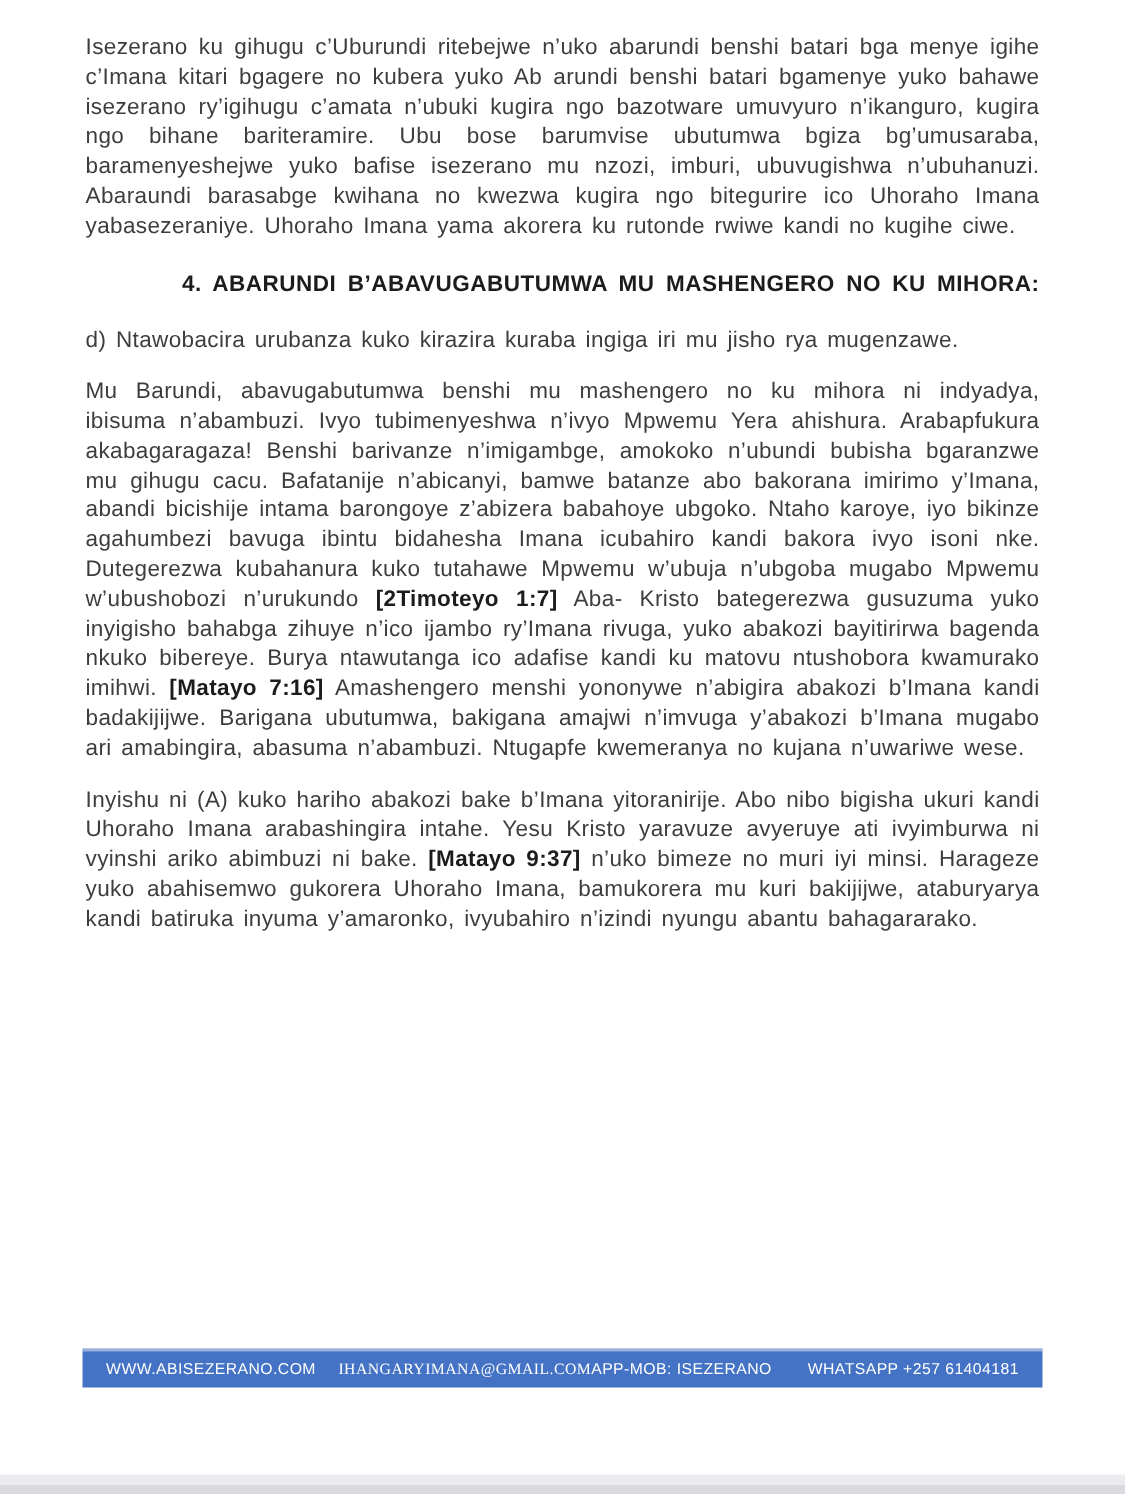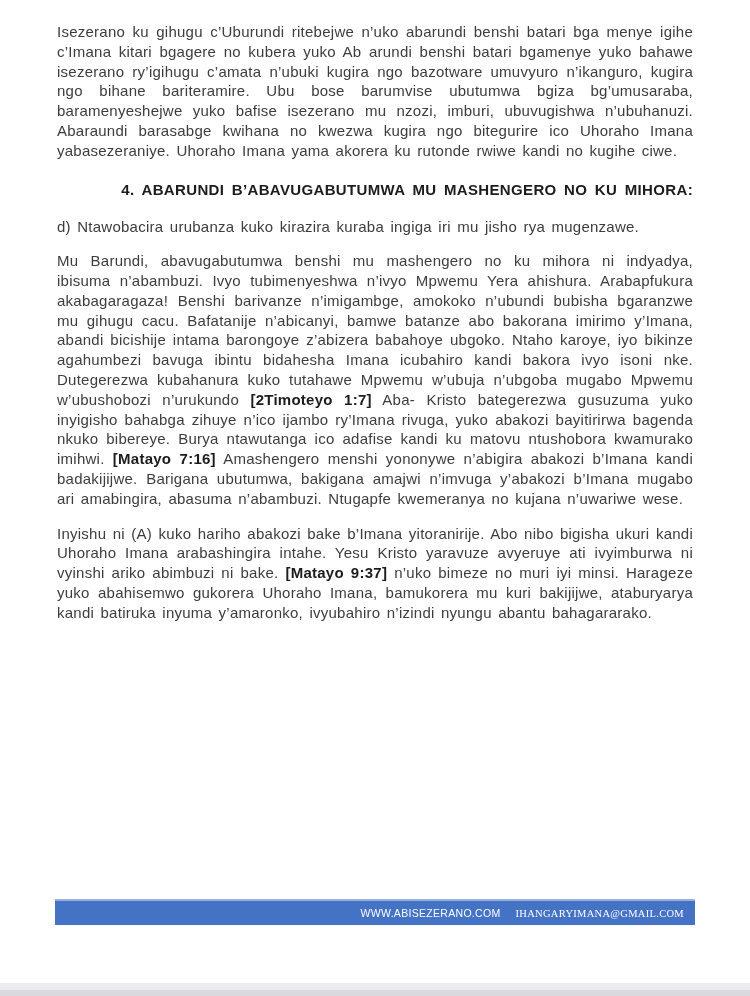--- a/index.html
+++ b/index.html
@@ -47,21 +47,21 @@
   }
   b.run { font-weight: bold; color: #1c1c1c; margin-top: 36px; }
   .footer-bar {
     position: absolute;
     top: 899px;
     left: 55px;
     width: 640px;
     height: 26px;
     display: flex;
     align-items: center;
-    justify-content: flex-end;
+    justify-content: center;
     color: #ffffff;
     font-size: 10.5px;
     letter-spacing: 0.3px;
     padding: 0 11px;
     box-sizing: border-box;
     border-top: 2px solid rgba(255,255,255,0.45);
   }
   .footer-group { display: flex; align-items: center; }
   .footer-group.left  > span + span { margin-left: 15px; font-family: Liberation Serif, serif; }
   .footer-group.right > span + span { margin-left: 24px; }
@@ -102,16 +102,20 @@
     <span class="run">Inyishu ni (A) kuko hariho abakozi bake b’Imana yitoranirije. Abo nibo bigisha ukuri kandi Uhoraho Imana arabashingira intahe. Yesu Kristo yaravuze avyeruye ati ivyimburwa ni vyinshi ariko abimbuzi ni bake. </span><b class="run">[Matayo 9:37]</b><span class="run"> n’uko bimeze no muri iyi minsi. Harageze yuko abahisemwo gukorera Uhoraho Imana, bamukorera mu kuri bakijijwe, ataburyarya kandi batiruka inyuma y’amaronko, ivyubahiro n’izindi nyungu abantu bahagararako.</span>
   </p>
 
 </div>
 
 <div class="footer-bar" style="background: rgb(68, 114, 196);">
   <div class="footer-group left">
     <span>WWW.ABISEZERANO.COM</span>
     <span>IHANGARYIMANA@GMAIL.COM</span>
   </div>
+  <div class="footer-group right">
+    <span>APP-MOB: ISEZERANO</span>
+    <span>WHATSAPP +257 61404181</span>
+  </div>
 </div>
 
 <div class="page-edge-light"></div>
 <div class="page-edge-dark"></div>
 
 </body></html>

